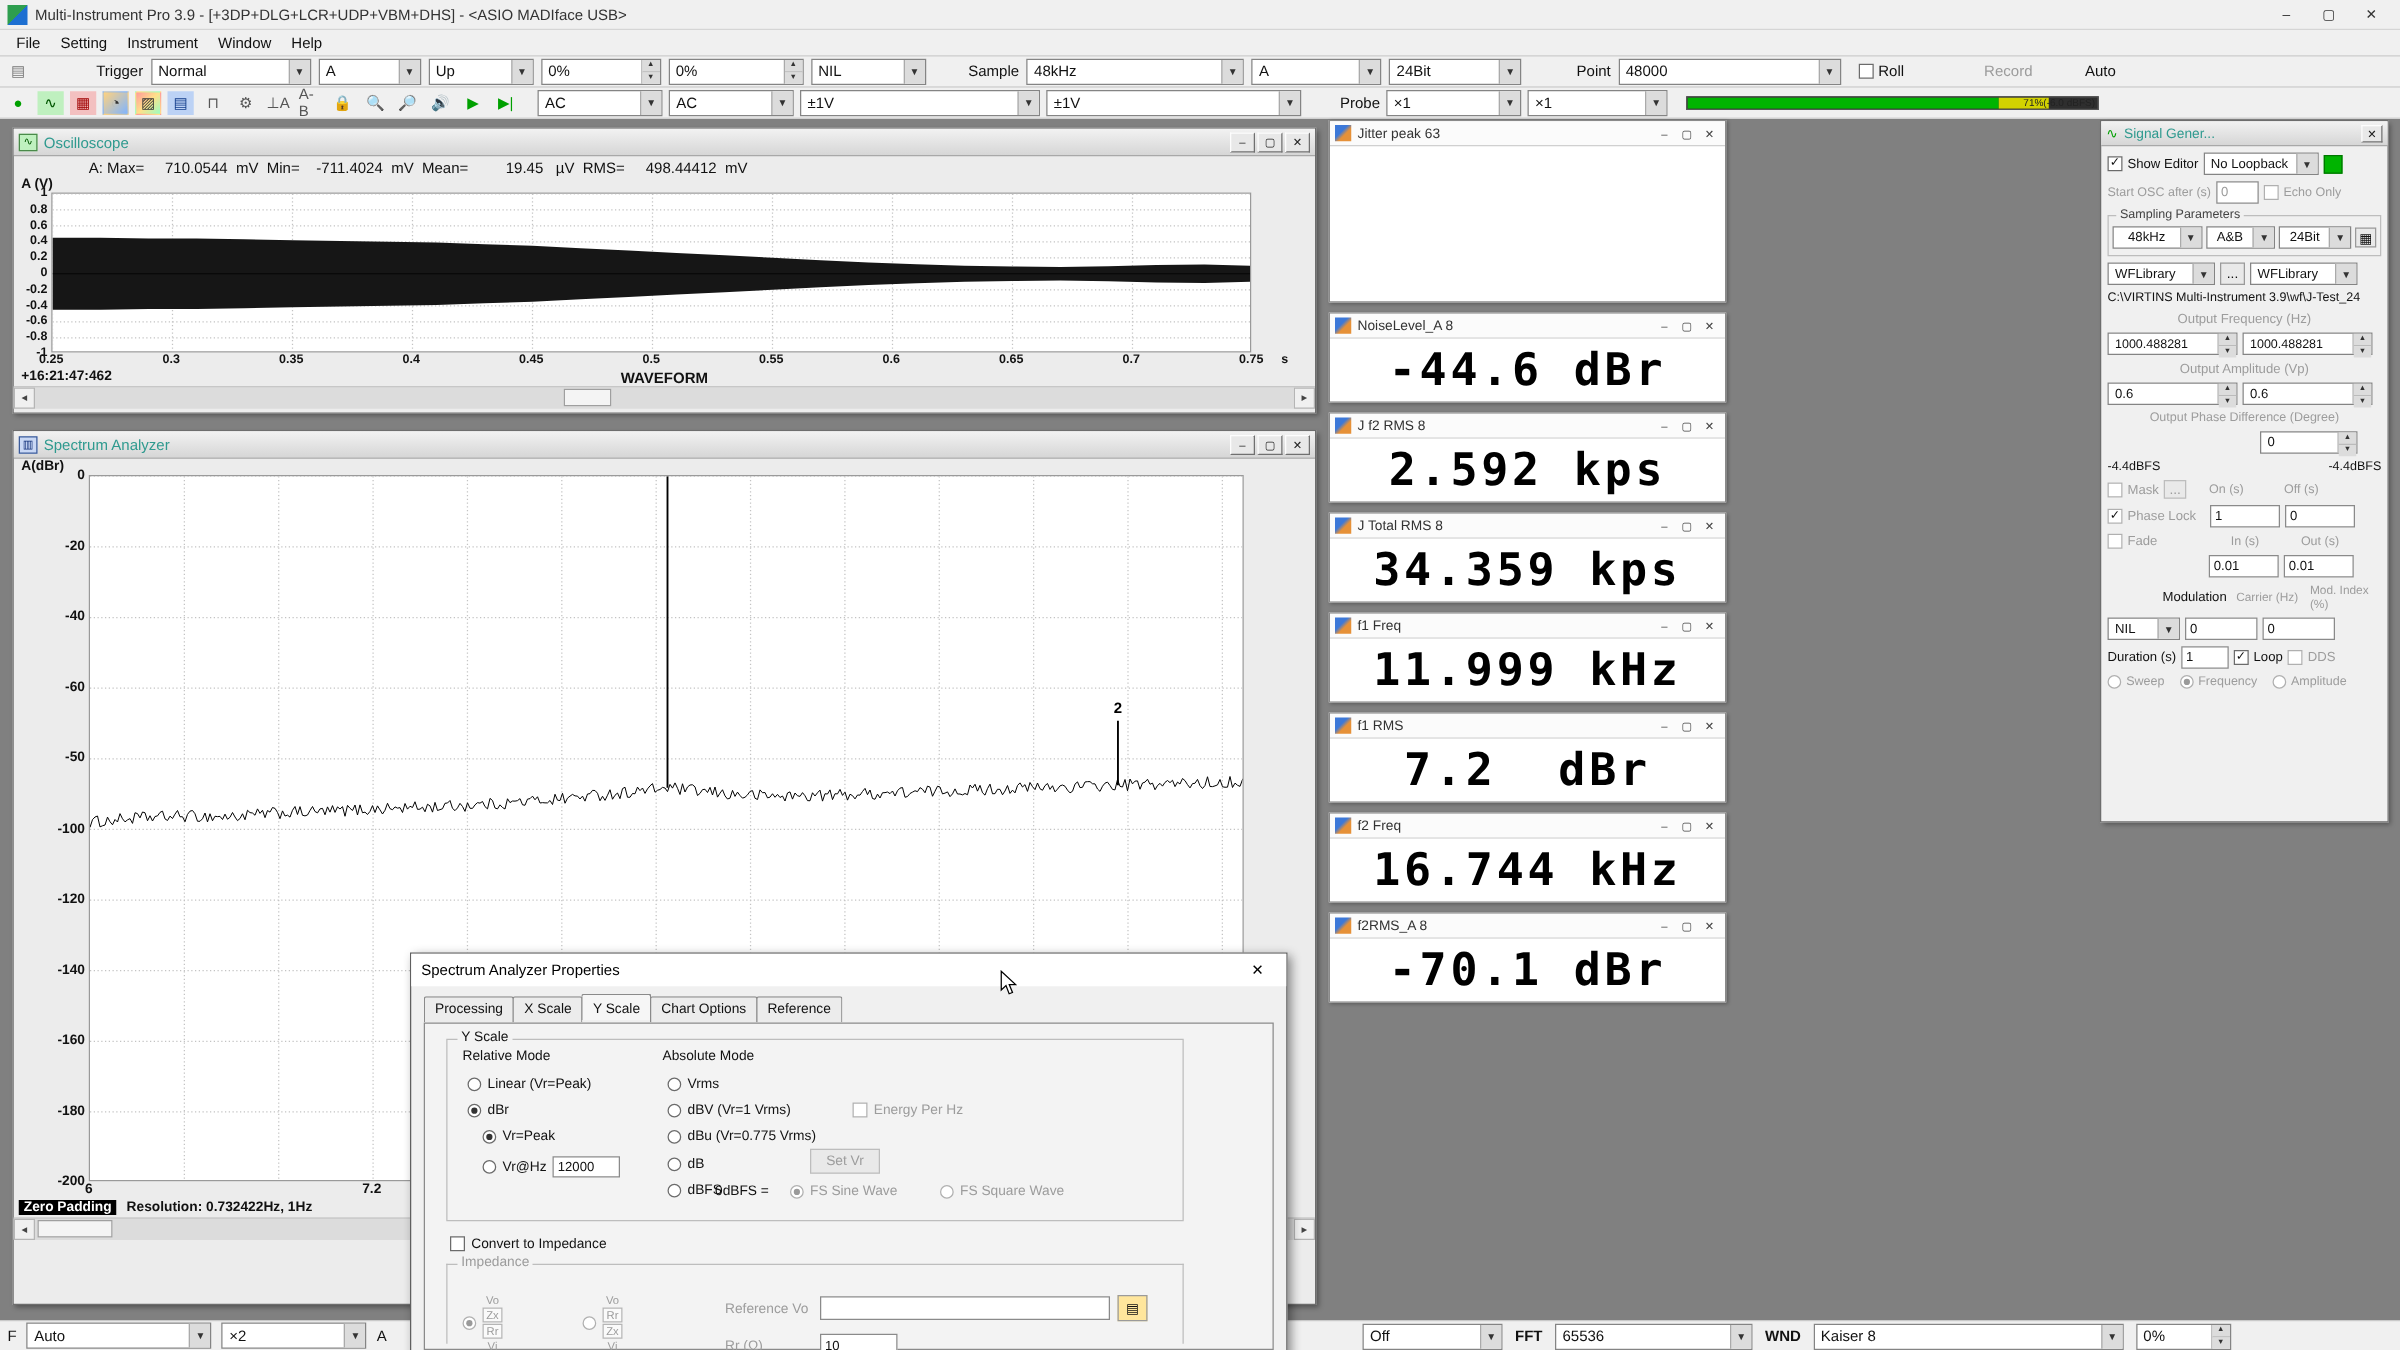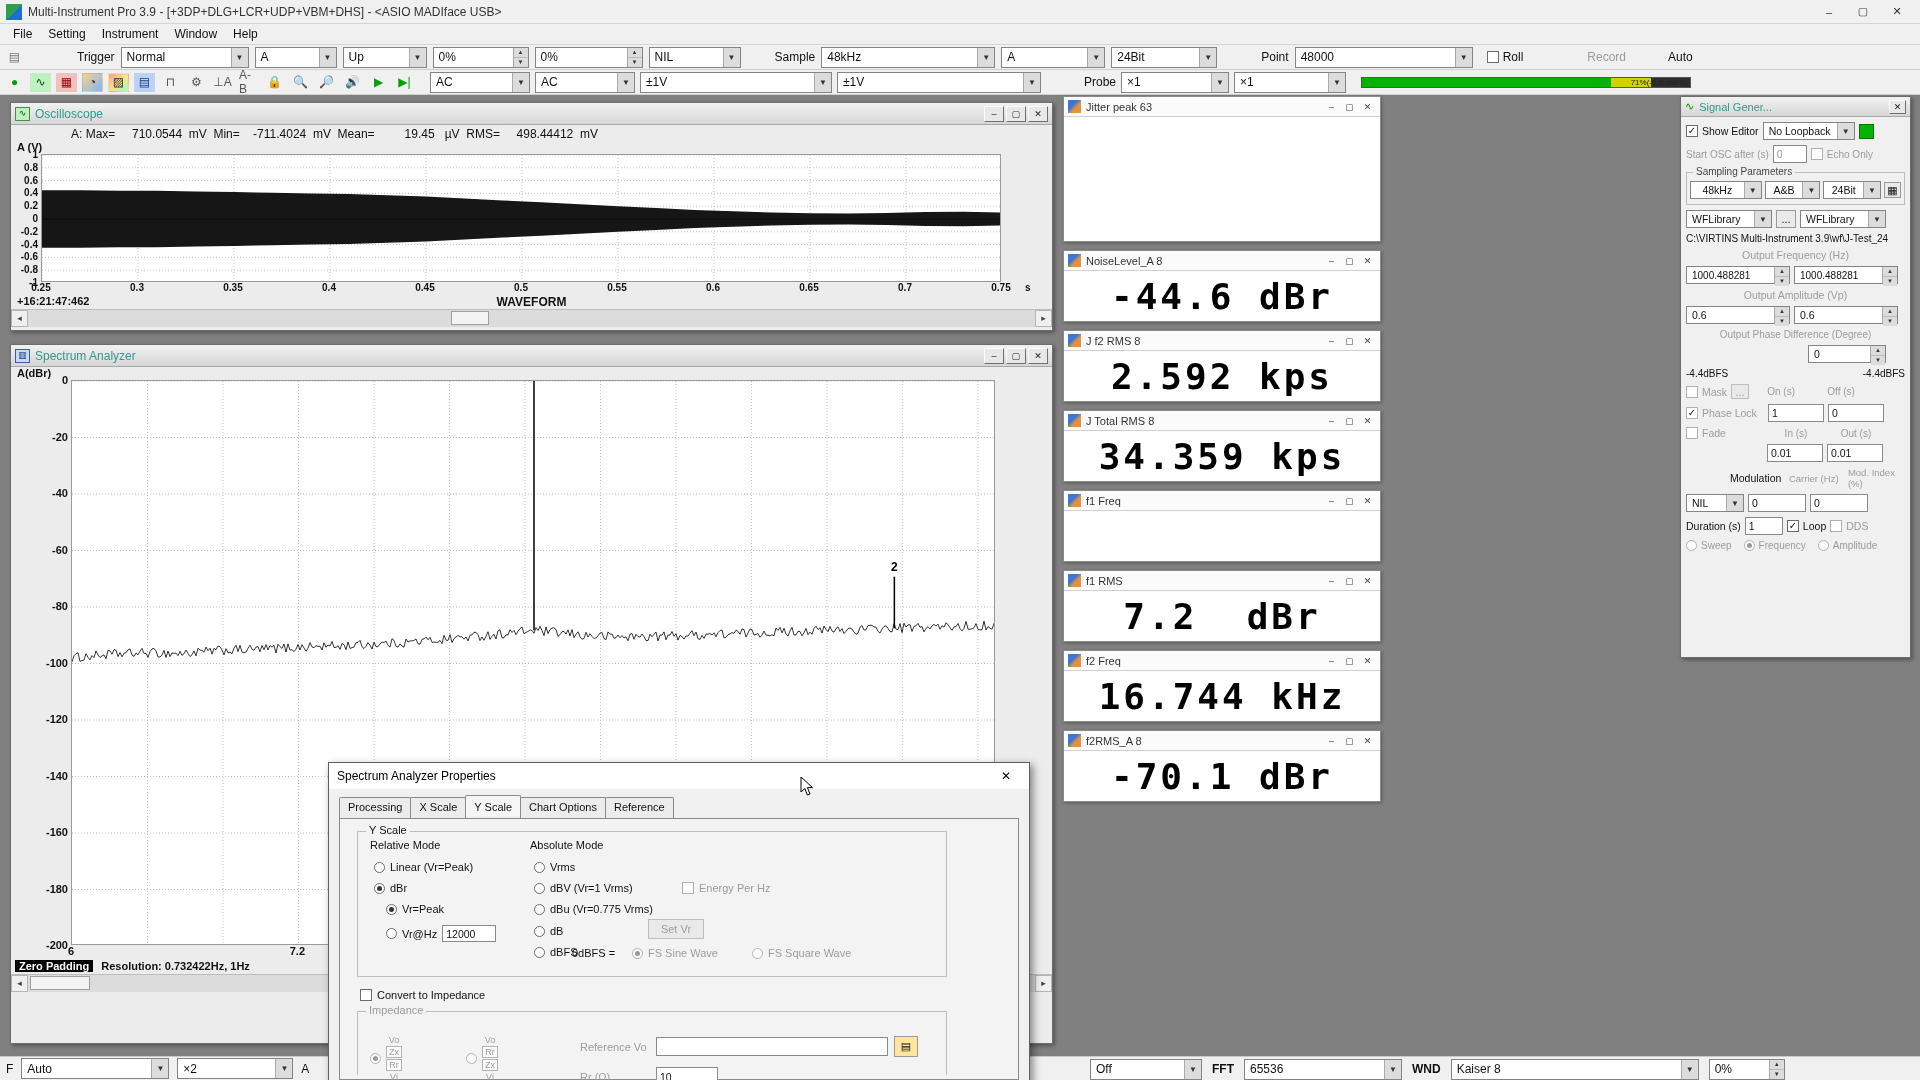--- a/index.html
+++ b/index.html
@@ -203,21 +203,21 @@
       <span class="dda">▼</span>
     </div>
   <div class="dd" style="width:192px;">
       <span>±1V</span>
       <span class="dda">▼</span>
     </div>
   <div class="dd" style="width:204px;">
       <span>±1V</span>
       <span class="dda">▼</span>
     </div>
-  <span style="margin-left:38px;">Probe</span>
+  <span style="margin-left:26px;">Probe</span>
   <div class="dd" style="width:108px;">
       <span>×1</span>
       <span class="dda">▼</span>
     </div>
   <div class="dd" style="width:112px;">
       <span>×1</span>
       <span class="dda">▼</span>
     </div>
   <div id="meter" style="margin-left:10px;">
     <div class="mg"></div>
@@ -316,21 +316,21 @@
       <div class="wbtn">✕</div>
     </div>
   </div>
   <div style="font-size:11px; font-weight:bold; padding:0 0 1px 6px;">A(dBr)</div>
   <div class="plotrow">
     <div class="ycol" id="spec-ycol" style="width:60px; height:565px;">
         <span style="top: -6px; font-weight: bold; font-size: 11px;">0</span>
         <span style="top: 50.5px; font-weight: bold; font-size: 11px;">-20</span>
         <span style="top: 107px; font-weight: bold; font-size: 11px;">-40</span>
         <span style="top: 163.5px; font-weight: bold; font-size: 11px;">-60</span>
-        <span style="top: 220px; font-weight: bold; font-size: 11px;">-80</span>
+        <span style="top: 220px; font-weight: bold; font-size: 11px;">-50</span>
         <span style="top: 276.5px; font-weight: bold; font-size: 11px;">-100</span>
         <span style="top: 333px; font-weight: bold; font-size: 11px;">-120</span>
         <span style="top: 389.5px; font-weight: bold; font-size: 11px;">-140</span>
         <span style="top: 446px; font-weight: bold; font-size: 11px;">-160</span>
         <span style="top: 502.5px; font-weight: bold; font-size: 11px;">-180</span>
         <span style="top: 559px; font-weight: bold; font-size: 11px;">-200</span>
       </div>
     <svg id="spec-svg" class="plot" width="924" height="565">
         <line x1="75.4908" y1="0" x2="75.4908" y2="565" stroke="#c3c3c3" stroke-dasharray="1,2"></line>
         <line x1="150.9816" y1="0" x2="150.9816" y2="565" stroke="#c3c3c3" stroke-dasharray="1,2"></line>
@@ -430,20 +430,21 @@
   <div class="ddp" style="height:72px;">
     <div class="dtitle">
         <div class="dicon"></div>
         <span>f1 Freq</span>
       <div class="dbtns">
           <div class="dbtn">–</div>
           <div class="dbtn">▢</div>
           <div class="dbtn">✕</div>
         </div>
       </div>
+    <div class="dval">11.999 kHz</div>
   </div>
   <div class="ddp" style="height:72px;">
     <div class="dtitle">
         <div class="dicon"></div>
         <span>f1 RMS</span>
       <div class="dbtns">
           <div class="dbtn">–</div>
           <div class="dbtn">▢</div>
           <div class="dbtn">✕</div>
         </div>

